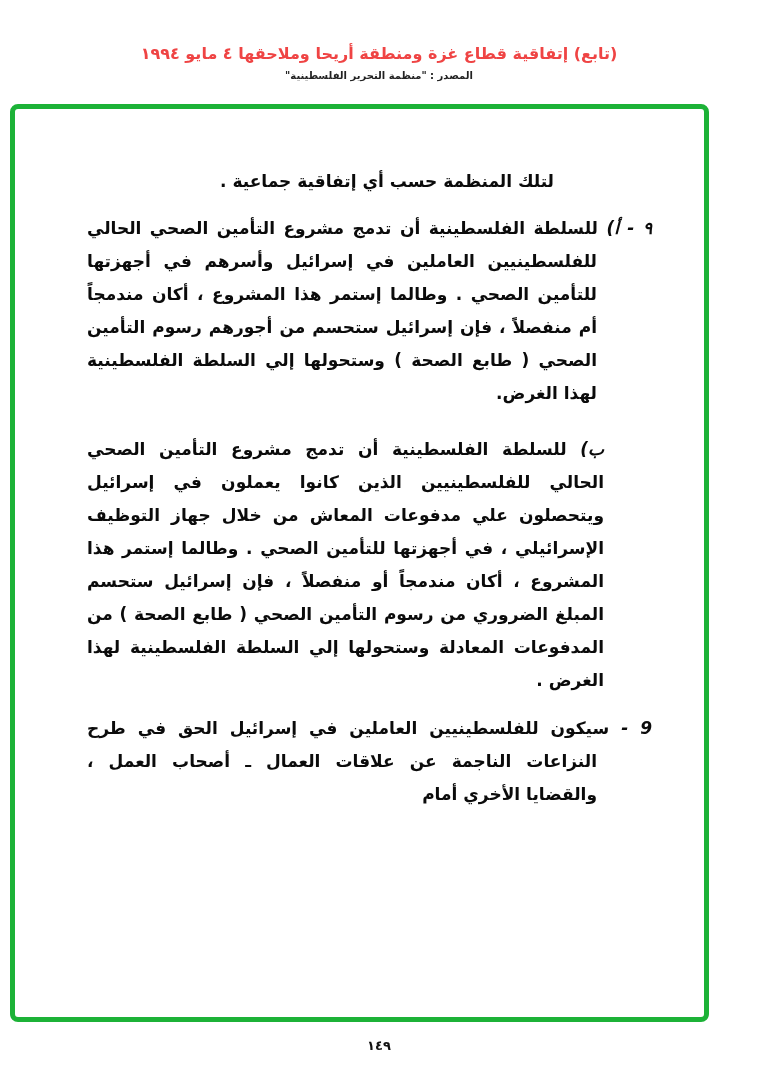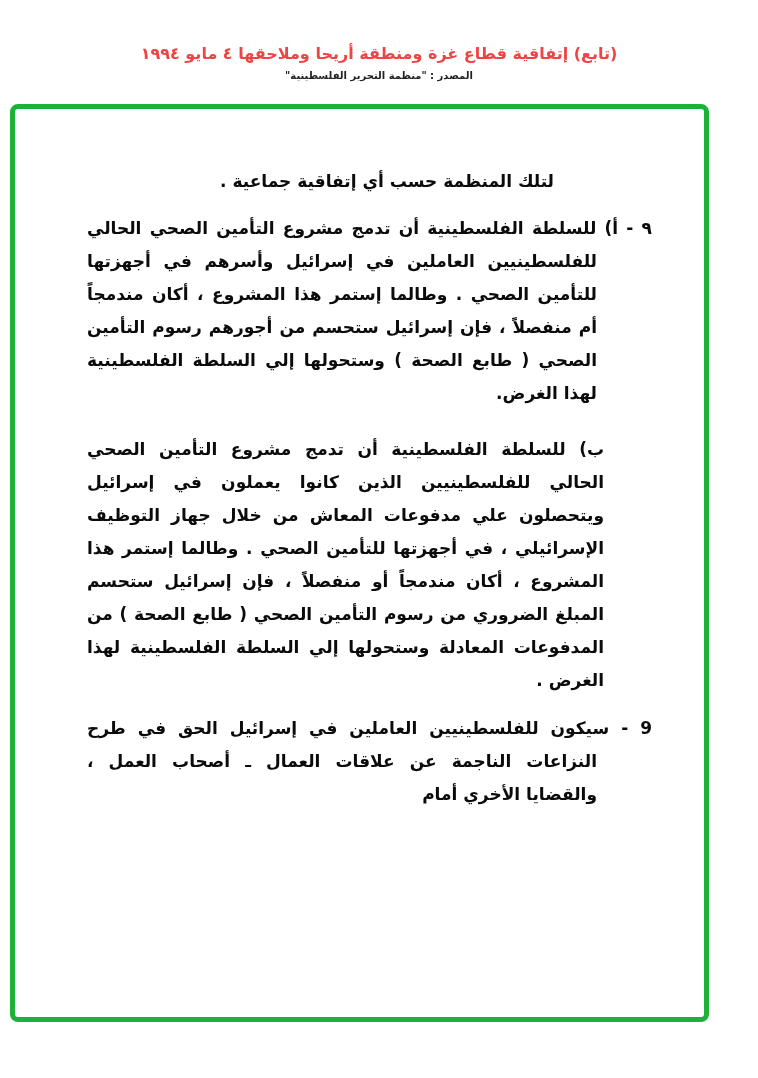--- a/index.html
+++ b/index.html
@@ -72,20 +72,21 @@
     padding-right: 55px;
     text-indent: -55px;
   }
   .item.sub {
     padding-right: 48px;
     text-indent: 0;
     margin-top: 23px;
   }
   .item .marker {
     white-space: nowrap;
+    font-style: italic;
   }
   
   .footer-page {
     position: absolute;
     top: 1038px;
     left: 0;
     right: 0;
     text-align: center;
     direction: rtl;
     font-size: 13px;
@@ -113,14 +114,15 @@
 
       <p class="item sub"><span class="marker">ب)</span> <span>للسلطة الفلسطينية أن تدمج مشروع التأمين الصحي الحالي للفلسطينيين الذين كانوا يعملون في إسرائيل ويتحصلون علي مدفوعات المعاش من خلال جهاز التوظيف الإسرائيلي ، في أجهزتها للتأمين الصحي . وطالما إستمر هذا المشروع ، أكان مندمجاً أو منفصلاً ، فإن إسرائيل ستحسم المبلغ الضروري من رسوم التأمين الصحي ( طابع الصحة ) من المدفوعات المعادلة وستحولها إلي السلطة الفلسطينية لهذا الغرض .</span></p>
 
 
 
       <p class="item"><span class="marker">9 -</span> <span>سيكون للفلسطينيين العاملين في إسرائيل الحق في طرح النزاعات الناجمة عن علاقات العمال ـ أصحاب العمل ،  والقضايا الأخري أمام</span></p>
 
     </div>
   </div>
 
+  <div class="footer-page">١٤٩</div>
 
 </div>
 
 </body></html>

